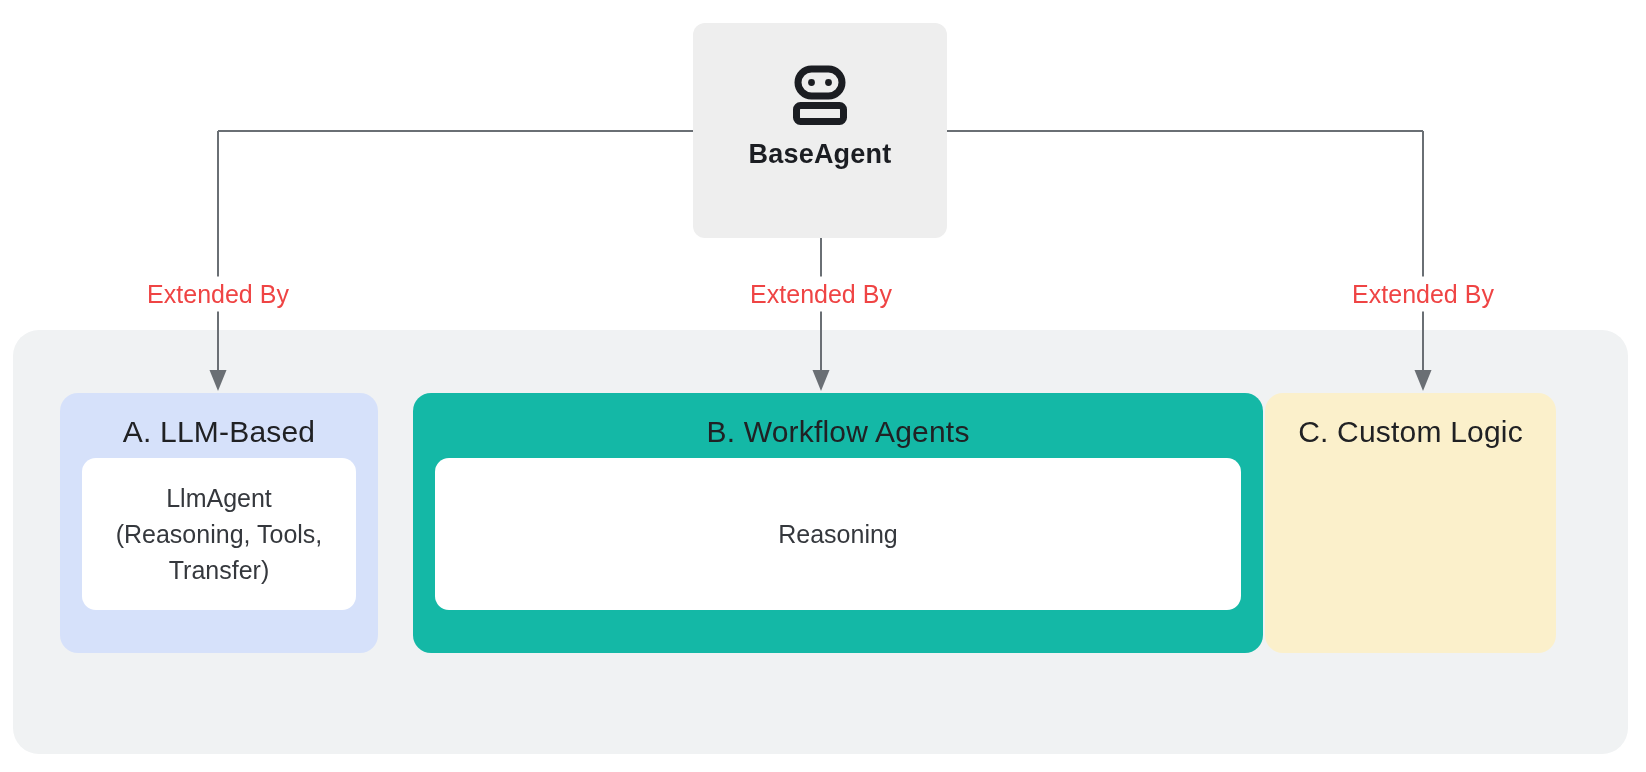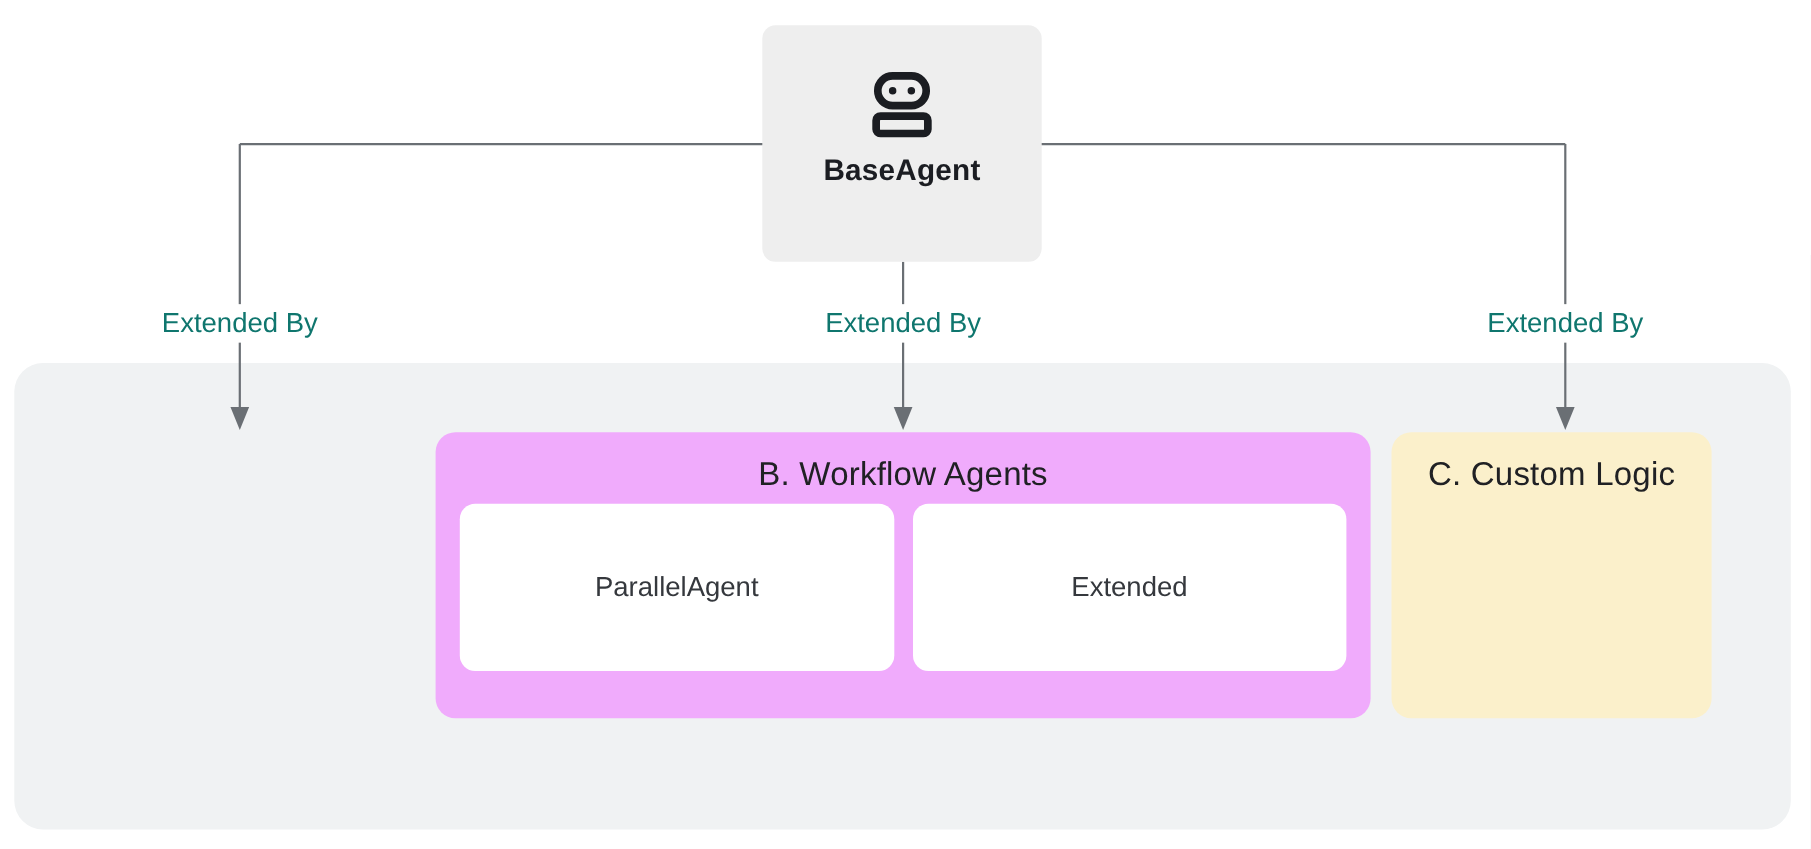--- a/index.html
+++ b/index.html
@@ -21,21 +21,21 @@
   }
   .root-node .icon-wrap{margin-bottom:10px;}
   .root-label{
     font-size:27px;font-weight:700;color:#1b1d22;letter-spacing:.2px;
   }
 
   
   .edge-label{
     position:absolute;z-index:5;transform:translate(-50%,-50%);
     background:#ffffff;padding:3px 10px;
-    font-size:25px;color:#0f766e;white-space:nowrap;
+    font-size:25px;color:#ef4444;white-space:nowrap;
   }
   .edge-label.l1{left:218px;top:294px;}
   .edge-label.l2{left:821px;top:294px;}
   .edge-label.l3{left:1423px;top:294px;}
 
   
   .primary-container{
     position:absolute;left:13px;top:330px;width:1615px;height:424px;
     background:#f0f2f3;border-radius:26px;z-index:1;
   }
@@ -95,29 +95,36 @@
   </span>
   <span class="root-label">BaseAgent</span>
 </div>
 
 <span class="edge-label l1">Extended By</span>
 <span class="edge-label l2">Extended By</span>
 <span class="edge-label l3">Extended By</span>
 
 <div class="primary-container" style="background: rgb(240, 242, 243);">
 
+  <div class="section llm" style="background: rgb(214, 225, 250);">
+    <div class="section-title">A. LLM-Based</div>
+    <div class="cards">
+      <div class="card">
+        <span class="card-label">LlmAgent
+(Reasoning, Tools,
+Transfer)</span>
+      </div>
+    </div>
+  </div>
 
-  <div class="section workflow" style="background: #f0abfc;">
+  <div class="section workflow" style="background: #14b8a6; margin-left: 17px;">
     <div class="section-title">B. Workflow Agents</div>
     <div class="cards">
       <div class="card">
-        <span class="card-label">ParallelAgent</span>
-      </div>
-      <div class="card">
-        <span class="card-label">Extended</span>
+        <span class="card-label">Reasoning</span>
       </div>
     </div>
   </div>
 
   <div class="section custom" style="background: rgb(251, 240, 203);">
     <div class="section-title">C. Custom Logic</div>
   </div>
 
 </div>
 

